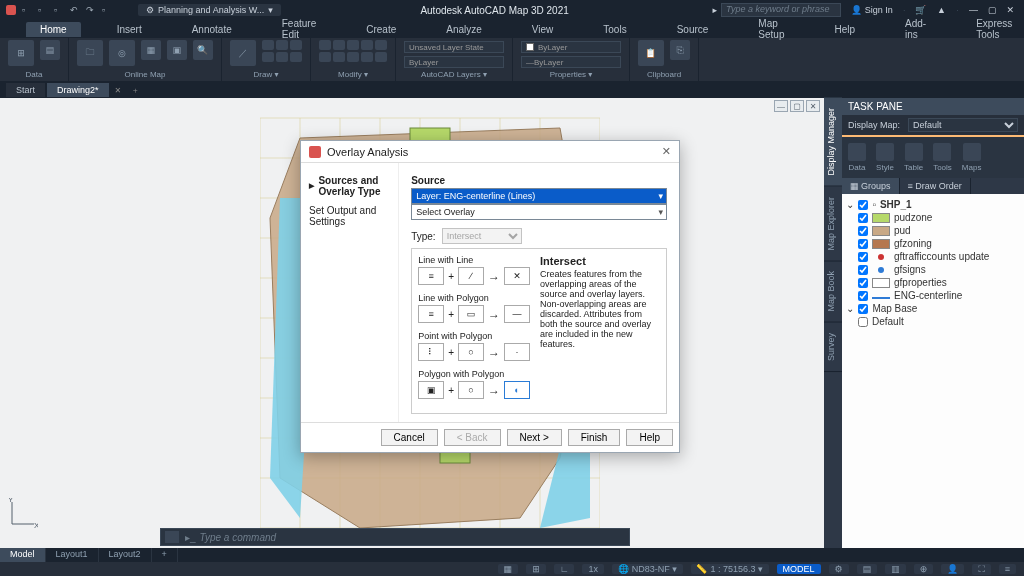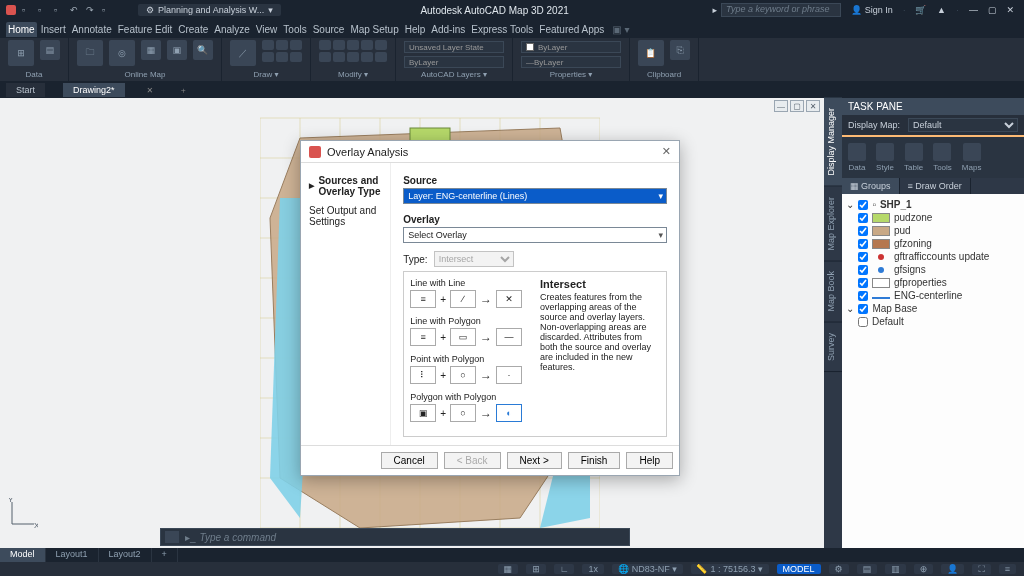--- a/index.html
+++ b/index.html
@@ -8,32 +8,32 @@
   .titlebar { height: 20px; background: #1a232f; display: flex; align-items: center; font-size: 9px; }
   .titlebar .qat { display:flex; gap:6px; padding:0 6px; color:#a0acb8; }
   .titlebar .qat span { width:10px;height:10px; display:inline-block; }
   .titlebar .ws-combo { margin-left:20px; background:#2a3441; padding:1px 8px; border-radius:2px; font-size:9px; cursor:pointer; display:flex; align-items:center; gap:4px;}
   .titlebar .title-center { flex:1; text-align:center; font-size:10px; color:#dfe6ec; }
   .titlebar .search-box { width:120px; height:14px; background:#2a3441; border:1px solid #3b4857; font-size:9px; padding:0 4px; color:#6f7d8b; font-style:italic;}
   .titlebar .right-cluster { display:flex; gap:10px; padding:0 10px; align-items:center; }
   .titlebar .right-cluster .sep{color:#3b4857}
   
   .menubar { height:18px; background:#1a232f; display:flex; align-items:center; gap:2px; padding:0 6px; font-size:10px;}
-  .menubar .tab{ padding:2px 2px; cursor:pointer; color:#b8c2cc;}
+  .menubar .tab{ padding:2px 14px; cursor:pointer; color:#b8c2cc;margin-left:20px;}
   .menubar .tab.active{ background:#3d4b5c; color:#fff; border-radius:2px 2px 0 0;}
   
   .ribbon { height:44px; background:#272f3b; display:flex; border-bottom:1px solid #1a232f; }
   .ribbon-panel { border-right:1px solid #1a232f; padding:2px 8px 0 8px; display:flex; flex-direction:column; justify-content:space-between;}
   .ribbon-panel .icons { display:flex; gap:6px; align-items:flex-start;}
   .ribbon-panel .icons .ico { width:20px;height:20px; background:#3a4656; border-radius:2px; display:flex;align-items:center;justify-content:center; font-size:9px;color:#8fa0b1;}
   .ribbon-panel .icons .big { width:26px;height:26px;}
   .ribbon-panel .label { font-size:8px; color:#8fa0b1; text-align:center; padding:1px 0 2px 0;}
   .layer-combo{ width:100px; height:12px; background:#2a3441; border:1px solid #3b4857; font-size:8px; color:#999; padding:0 4px; margin:1px 0; display:flex; align-items:center;}
   
-  .doc-tabs{ height:16px; background:#1a232f; display:flex; align-items:center; font-size:9px; padding:0 6px; gap:18px;}
+  .doc-tabs{ height:16px; background:#1a232f; display:flex; align-items:center; font-size:9px; padding:0 6px; gap:2px;}
   .doc-tabs .dtab{ padding:2px 10px; background:#272f3b; color:#b8c2cc;}
   .doc-tabs .dtab.active{ background:#3d4b5c; color:#fff;}
   .doc-tabs .close-x{font-size:8px; padding:0 4px; color:#888;}
   
   .workarea { position:absolute; top:98px; left:0; right:0; bottom:28px; display:flex; }
   .canvas { flex:1; background:#f0f1f2; position:relative; overflow:hidden;}
   .map-shape { position:absolute; top:0; left:260px; width:340px; height:100%; }
   .map-shape svg{width:100%;height:100%;}
   .vp-controls{position:absolute; top:2px; right:4px; display:flex; gap:2px;}
   .vp-controls span{width:14px;height:12px;border:1px solid #9aa6b2; background:#e8ecef;font-size:8px;display:flex;align-items:center;justify-content:center;color:#55606c;}
@@ -79,21 +79,21 @@
   .m-nav .step.active{font-weight:bold;}
   .m-nav .step.active::before{content:"▶"; font-size:7px;}
   .m-content{ flex:1; padding:8px 12px;}
   .field-label{font-weight:bold; margin:4px 0 2px 0;}
   .combo{ width:100%; height:16px; border:1px solid #7a8896; font-size:9px; padding:0 4px; display:flex; align-items:center; position:relative;text-align:right;}
   .combo.sel{background:#0a5cc9;color:#fff;}
   .combo::after{content:"▾"; position:absolute; right:3px; color:#555;}
   .combo.sel::after{color:#fff;}
   .type-row{display:flex;align-items:center; gap:6px; margin:8px 0 4px 0;}
   .type-row select{width:80px;height:16px;font-size:9px;border:1px solid #aaa;background:#eee;}
-  .diagrams{border:1px solid #ccc; padding:6px; display:flex; gap:18px;}
+  .diagrams{border:1px solid #ccc; padding:6px; display:flex; gap:10px;}
   .diag-left{flex:1;}
   .diag-left .dline{margin-bottom:8px;}
   .diag-left .dtitle{font-size:9px; margin-bottom:2px;}
   .diag-left .dimgs{display:flex;align-items:center;gap:4px;}
   .diag-left .dimgs .box{width:26px;height:18px;border:1px solid #aaa;font-size:9px;display:flex;align-items:center;justify-content:center;}
   .diag-left .dimgs .plus{font-size:10px;}
   .diag-left .dimgs .arrow{font-size:12px;}
   .diag-right{width:120px; font-size:9px;}
   .diag-right h4{font-size:11px;margin-bottom:2px;}
   .m-footer{ border-top:1px solid #ddd; padding:6px; display:flex; justify-content:flex-end; gap:6px;}
@@ -409,21 +409,20 @@
       <div class="step active">
           <span>Sources and Overlay Type</span>
         </div>
       <div class="step">
           <span>Set Output and Settings</span>
         </div>
     </div>
     <div class="m-content">
       <div class="field-label">Source</div>
       <div class="combo sel">Layer: ENG-centerline (Lines)</div>
-      <div class="field-label" style="margin-top:10px;">Overlay</div>
       <div class="combo">Select Overlay</div>
       <div class="type-row">
         <span>Type:</span>
         <select disabled=""><option>Intersect</option></select>
       </div>
       <div class="diagrams">
         <div class="diag-left">
           <div class="dline">
               <div class="dtitle">Line with Line</div>
             <div class="dimgs">

